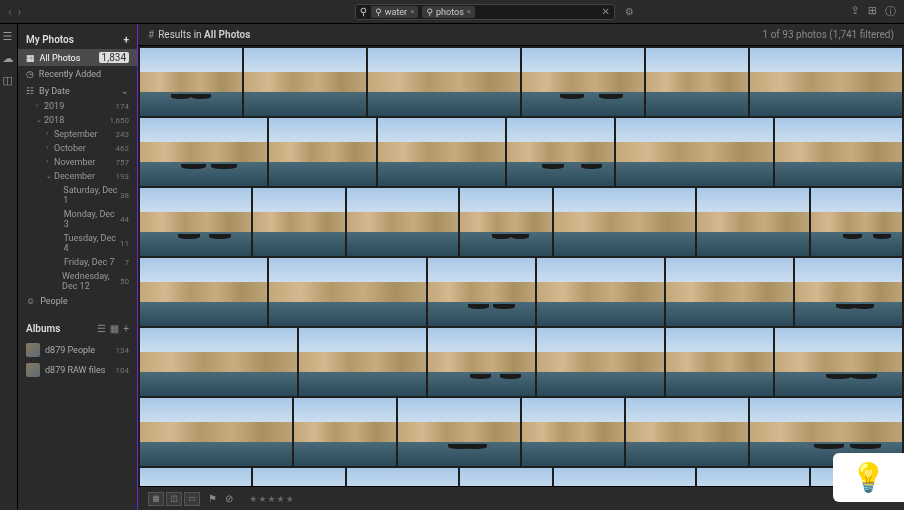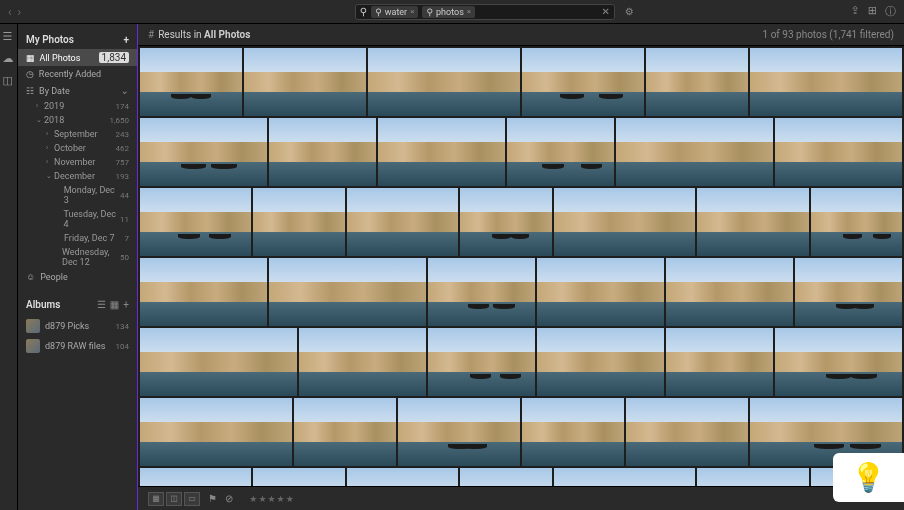--- a/index.html
+++ b/index.html
@@ -142,20 +142,25 @@
             <span>November</span>
             <span class="tree-count">757</span>
           </div>
           <div class="tree-item tree-indent-2">
             <span class="tree-arrow">⌄</span>
             <span>December</span>
             <span class="tree-count">193</span>
           </div>
           <div class="tree-item tree-indent-3">
             <span class="tree-arrow"></span>
+            <span>Saturday, Dec 1</span>
+            <span class="tree-count">38</span>
+          </div>
+          <div class="tree-item tree-indent-3">
+            <span class="tree-arrow"></span>
             <span>Monday, Dec 3</span>
             <span class="tree-count">44</span>
           </div>
           <div class="tree-item tree-indent-3">
             <span class="tree-arrow"></span>
             <span>Tuesday, Dec 4</span>
             <span class="tree-count">11</span>
           </div>
           <div class="tree-item tree-indent-3">
             <span class="tree-arrow"></span>
@@ -174,21 +179,21 @@
       </div>
       <div class="albums-header">
         <span class="title">Albums</span>
         <span class="icon">☰</span>
         <span class="icon">▦</span>
         <span class="icon">+</span>
       </div>
       <div id="albums">
           <div class="album-item">
             <span class="album-thumb"></span>
-            <span>d879 Picks</span>
+            <span>d879 People</span>
             <span class="tree-count">134</span>
           </div>
           <div class="album-item">
             <span class="album-thumb"></span>
             <span>d879 RAW files</span>
             <span class="tree-count">104</span>
           </div>
         </div>
     </div>
 

